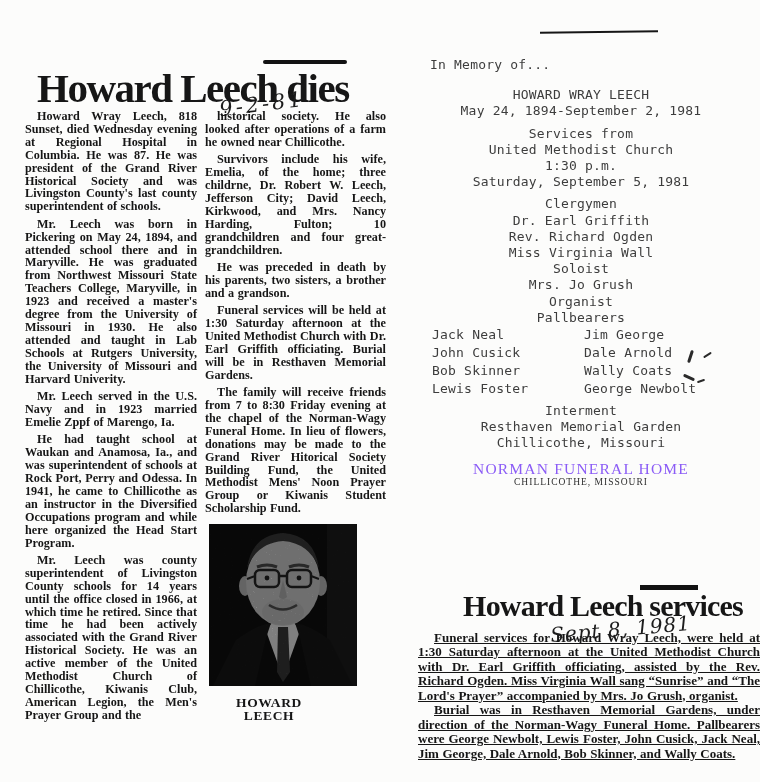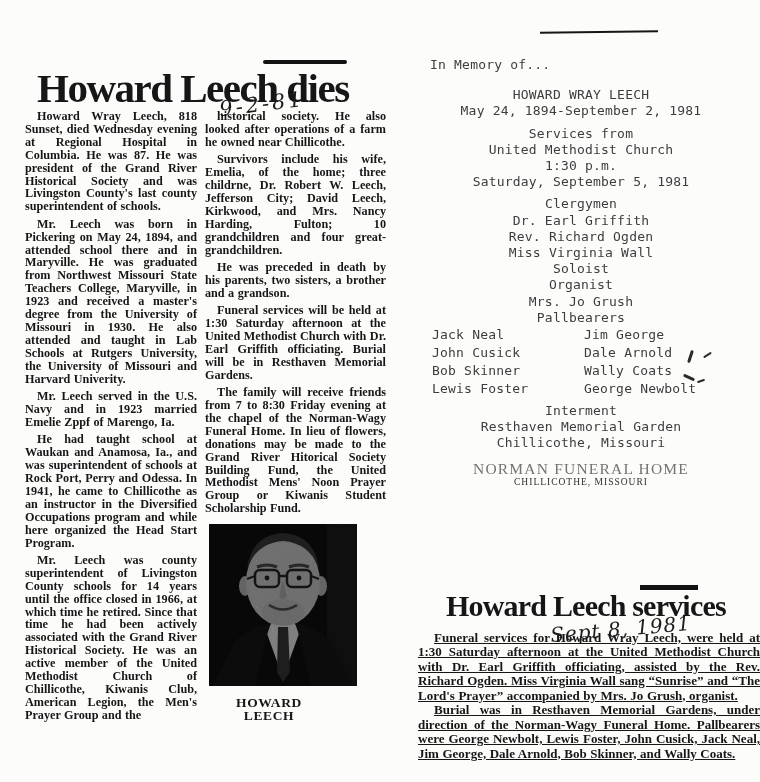--- a/index.html
+++ b/index.html
@@ -25,34 +25,34 @@
 
   
   .artifact-line{position:absolute;left:540px;top:31px;width:118px;height:2px;background:#161616;transform:rotate(-0.7deg);}
   .card{position:absolute;left:430px;top:57px;width:302px;font-family:"DejaVu Sans Mono",monospace;
         font-size:13px;line-height:16.2px;color:#3d3d3d;letter-spacing:0.2px;}
   .card .c{text-align:center;}
   .card .intro{text-align:left;margin-bottom:14px;}
   .gap-sm{margin-top:5px;}
   .gap-md{margin-top:6px;}
   .pall-grid{display:grid;grid-template-columns:152px 1fr;line-height:18px;text-align:left;padding-left:2px;}
-  .fh-name{font-family:"Liberation Serif",serif;color:#737373;font-size:15.5px;letter-spacing:1.2px;
+  .fh-name{font-family:"Liberation Serif",serif;color:#8b5cf6;font-size:15.5px;letter-spacing:1.2px;
            margin-top:8px;line-height:17px;}
   .fh-loc{font-family:"Liberation Serif",serif;color:#2e2e2e;font-size:9.5px;letter-spacing:1px;line-height:11px;}
   .scribble{position:absolute;left:681px;top:348px;width:34px;height:48px;}
   .scribble i{position:absolute;background:#2a2a2a;display:block;}
   .scr1{left:8px;top:2px;width:3px;height:13px;transform:rotate(18deg);border-radius:2px;}
   .scr2{left:22px;top:6px;width:9px;height:2px;transform:rotate(-32deg);border-radius:1px;}
   .scr3{left:2px;top:28px;width:12px;height:3px;transform:rotate(24deg);border-radius:2px;}
   .scr4{left:16px;top:32px;width:8px;height:2px;transform:rotate(-18deg);border-radius:1px;}
 
   
   .services{position:absolute;left:418px;top:590px;width:342px;}
   .services-headline{margin:0 0 0 28px;font-size:30px;line-height:1.05;font-weight:bold;letter-spacing:-0.8px;
-                     white-space:nowrap;}
+                     white-space:nowrap;text-align:center;}
   .overline-services{position:absolute;left:222px;top:-5px;width:58px;height:5px;background:#121212;}
   .hw-services{position:absolute;left:132px;top:27px;font-size:20px;letter-spacing:1px;transform:rotate(-5deg);white-space:nowrap;}
   .services p{margin:0;text-align:justify;font-size:13px;line-height:14.5px;font-weight:bold;text-indent:16px;
               word-spacing:0.3px;text-decoration:underline;}
   .services p.first{margin-top:9px;}
 </style>
 </head>
 <body>
 
 <div class="page">
@@ -123,22 +123,22 @@
     <div class="c">May 24, 1894-September 2, 1981</div>
     <div class="c gap-md">Services from</div>
     <div class="c">United Methodist Church</div>
     <div class="c">1:30 p.m.</div>
     <div class="c">Saturday, September 5, 1981</div>
     <div class="c gap-md">Clergymen</div>
     <div class="c">Dr. Earl Griffith</div>
     <div class="c">Rev. Richard Ogden</div>
     <div class="c">Miss Virginia Wall</div>
     <div class="c">Soloist</div>
+    <div class="c">Mrs. Jo Grush</div>
     <div class="c">Organist</div>
-    <div class="c">Mrs. Jo Grush</div>
     <div class="c">Pallbearers</div>
     <div class="pall-grid">
       <span>Jack Neal</span>
       <span>Jim George</span>
       <span>John Cusick</span>
       <span>Dale Arnold</span>
       <span>Bob Skinner</span>
       <span>Wally Coats</span>
       <span>Lewis Foster</span>
       <span>George Newbolt</span>

